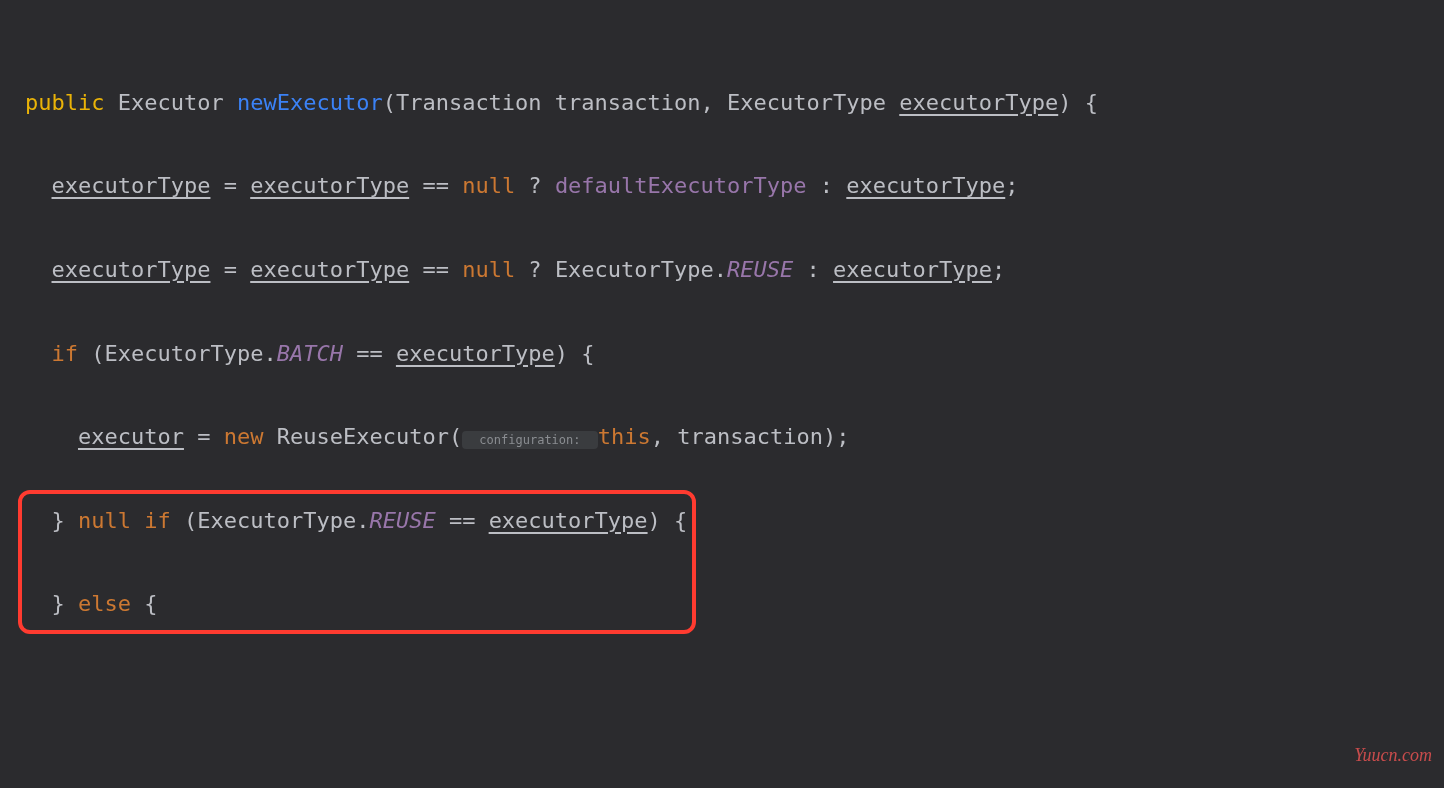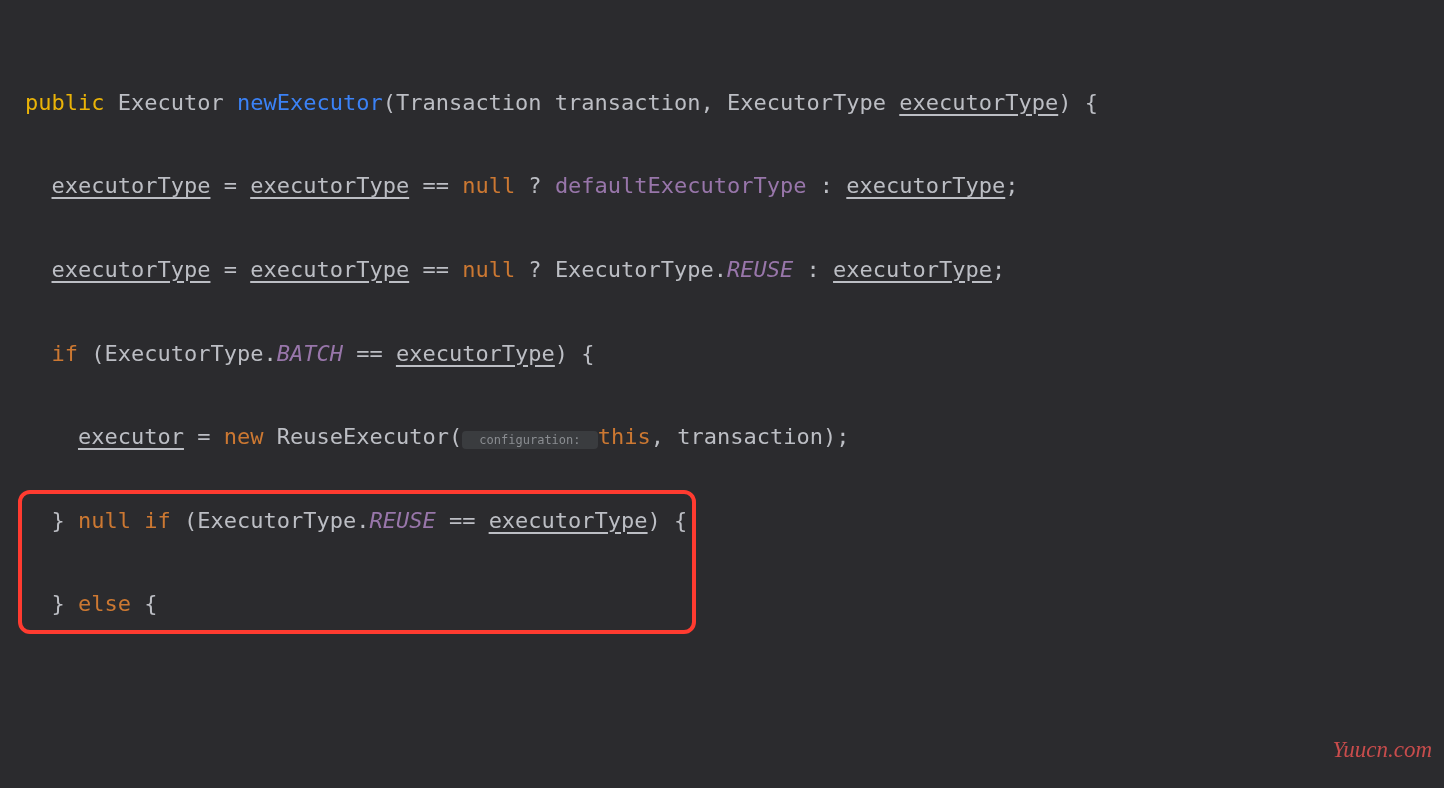--- a/index.html
+++ b/index.html
@@ -48,21 +48,21 @@
     top: 490px;
     width: 670px;
     height: 136px;
     pointer-events: none;
   }
   .watermark {
     position: absolute;
     right: 12px;
     bottom: 16px;
     color: #c84c4c;
-    font-size: 23px;
+    font-size: 18px;
     font-family: serif;
     font-style: italic;
   }
 </style>
 </head>
 <body>
 
 <div class="code-container">
 <span class="line"><span class="kw-public">public</span> <span class="type">Executor</span> <span class="method-name">newExecutor</span><span class="punct">(</span><span class="type">Transaction</span> <span class="text">transaction</span><span class="punct">, </span><span class="type">ExecutorType</span> <span class="param-name">executorType</span><span class="punct">) </span><span class="punct">{</span></span>
 <span class="line">  <span class="variable">executorType</span><span> = </span><span class="variable">executorType</span><span> == </span><span class="kw-orange">null</span><span> ? </span><span class="field">defaultExecutorType</span><span> : </span><span class="variable">executorType</span><span>;</span></span>

